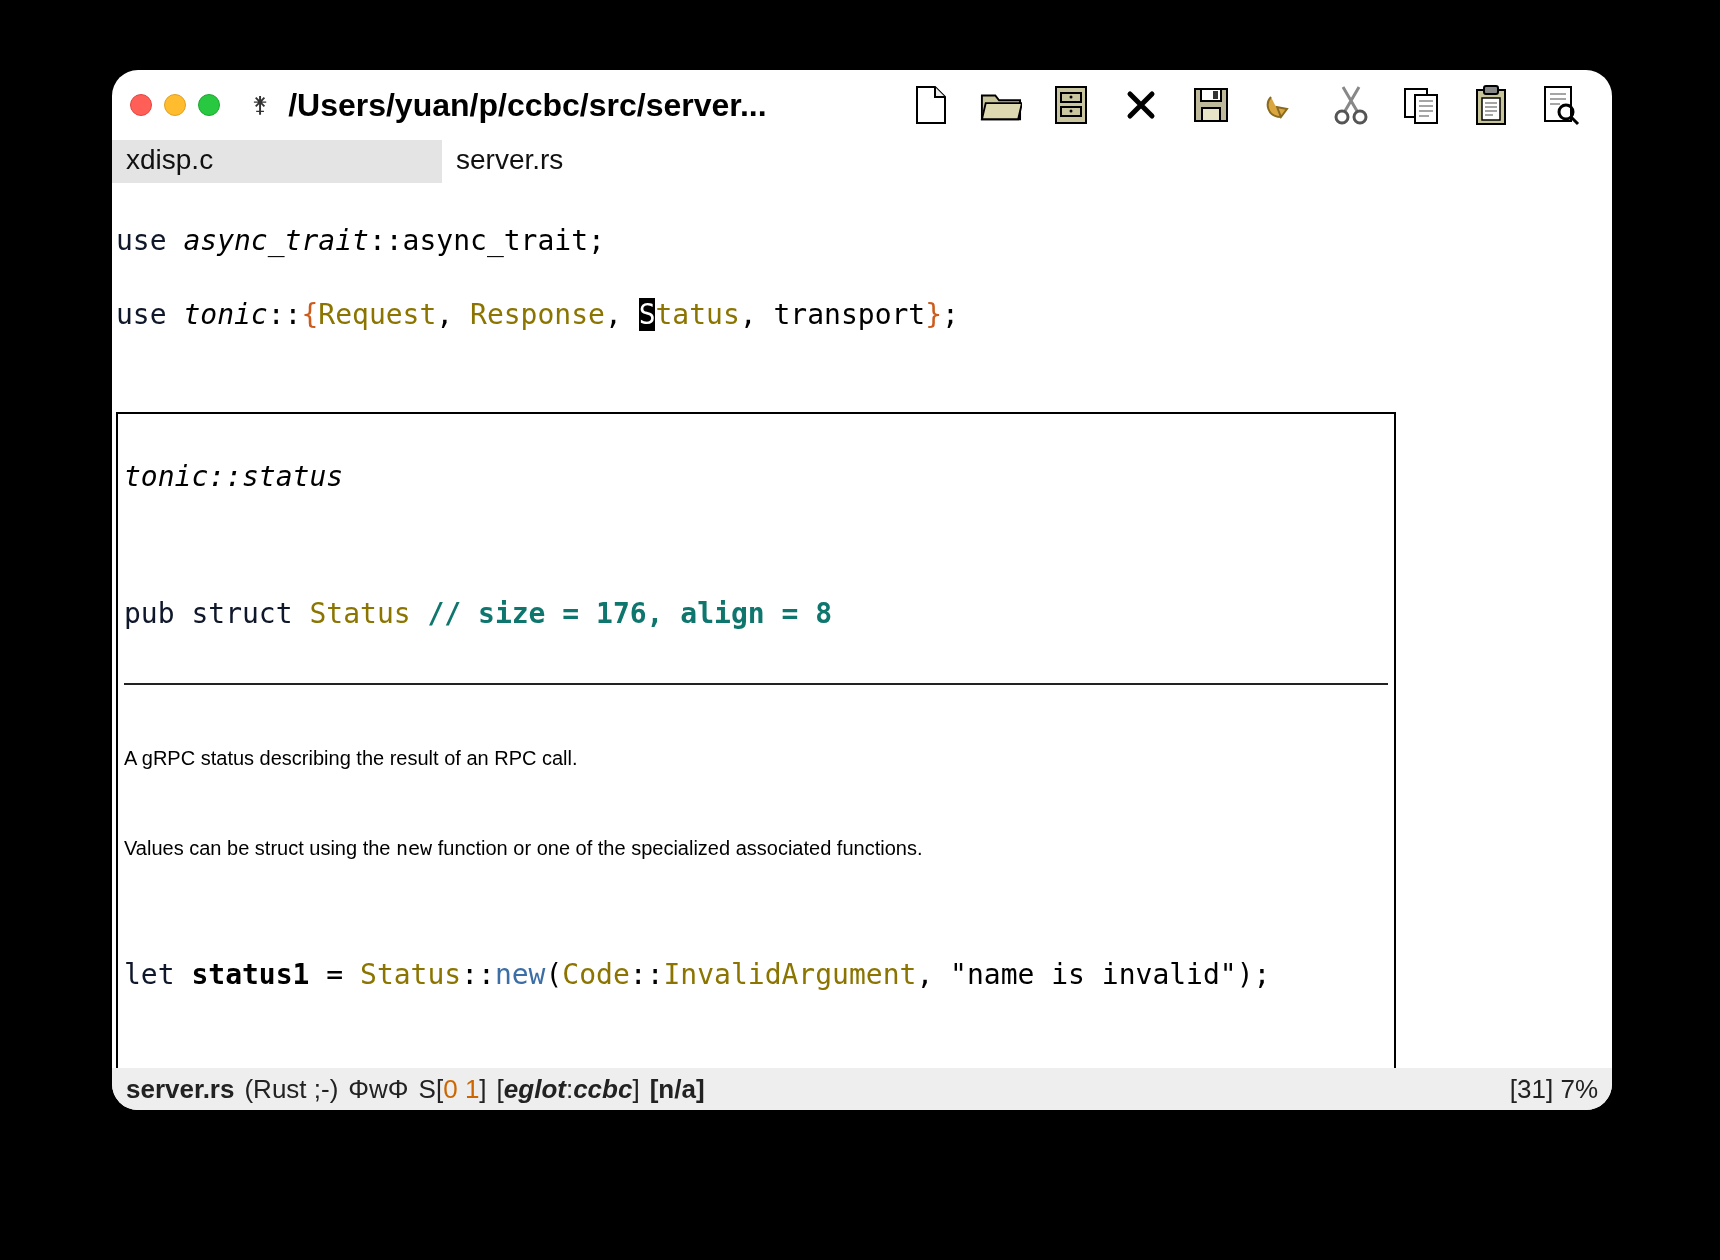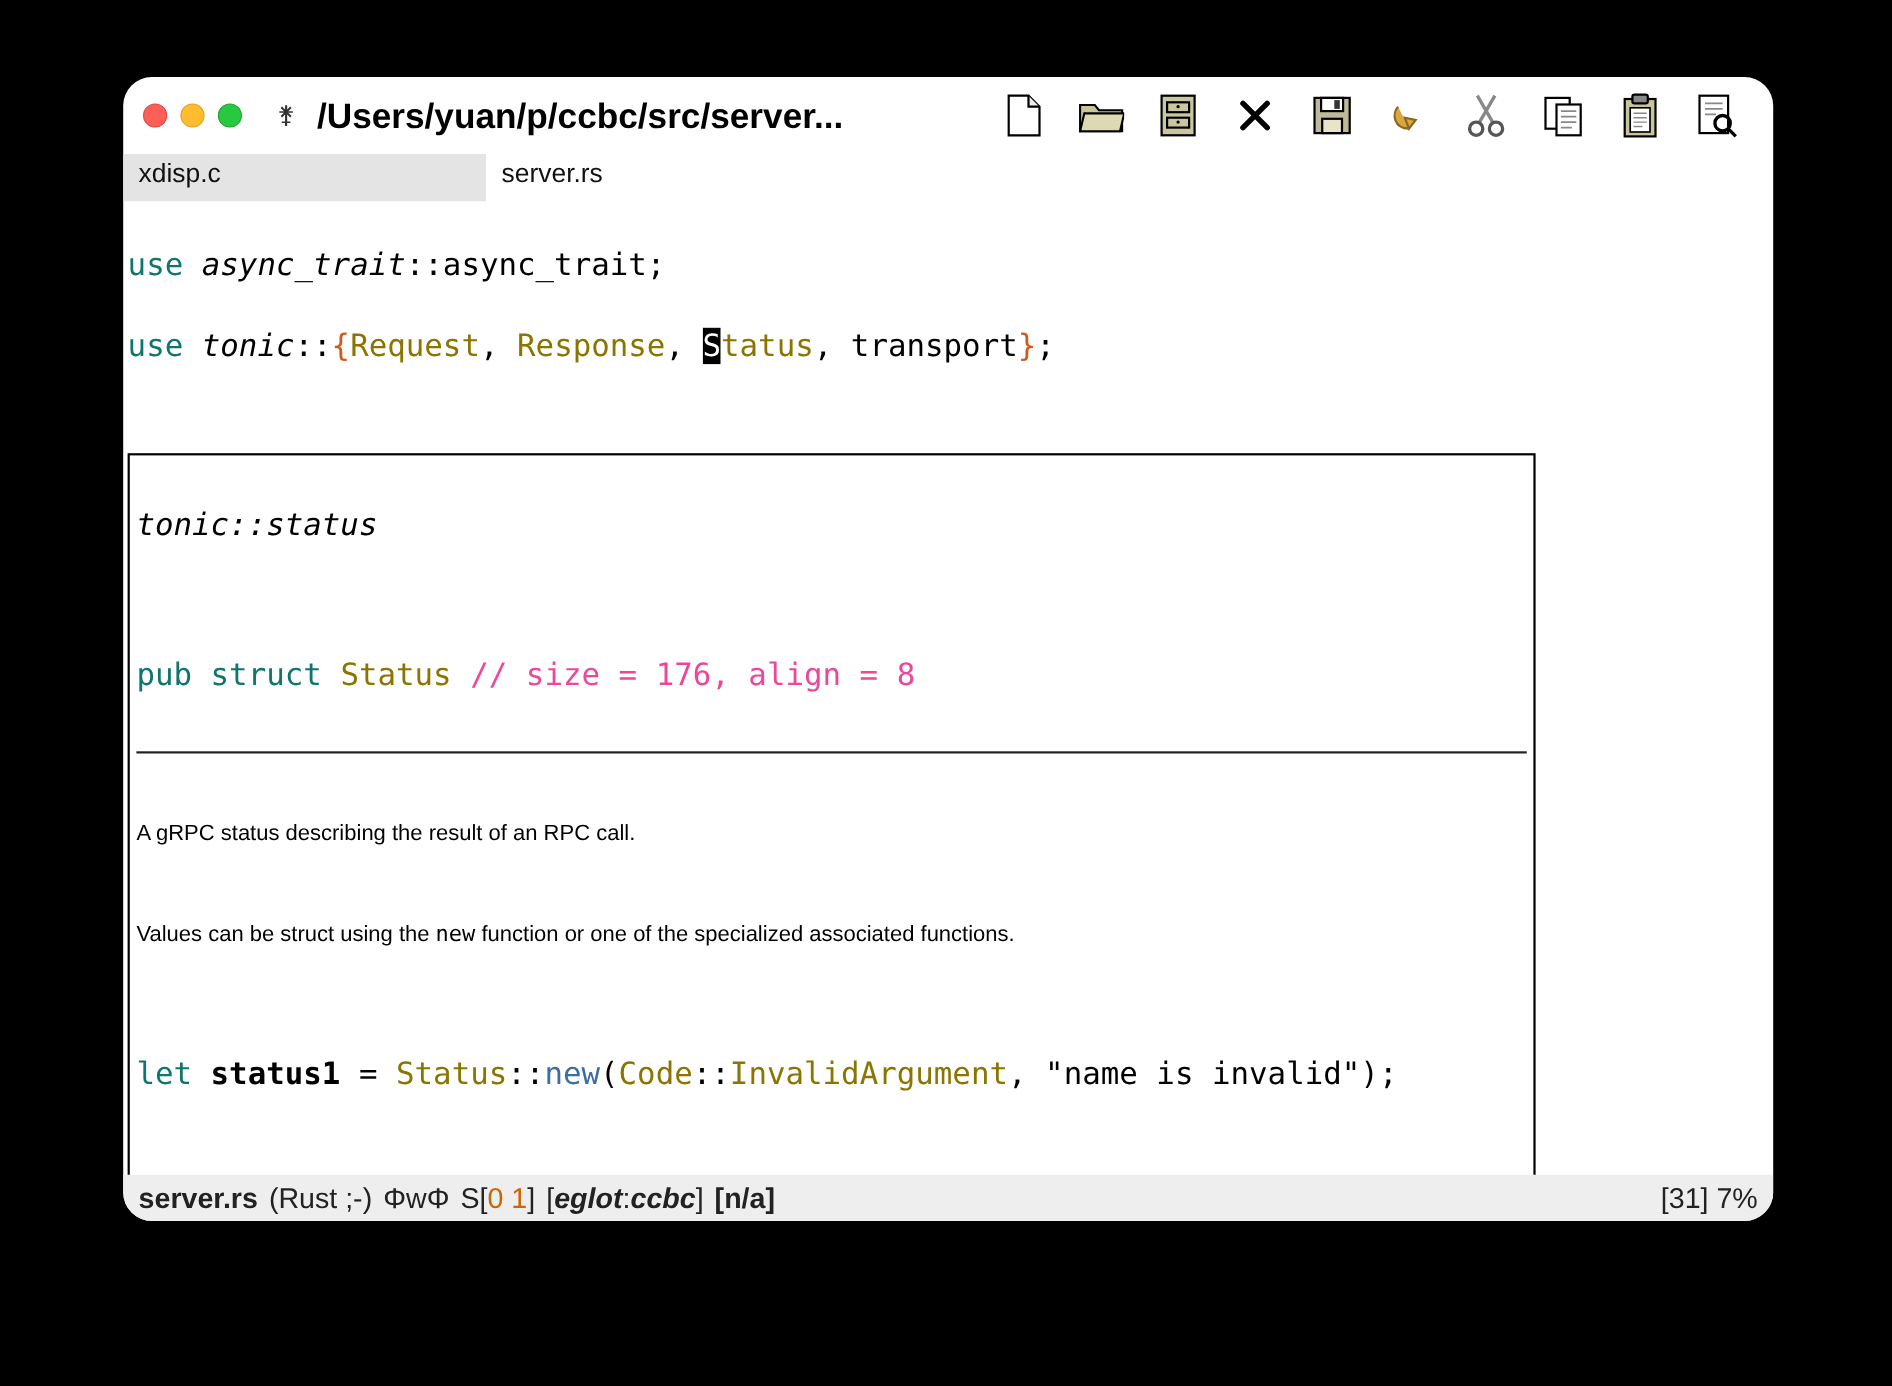--- a/index.html
+++ b/index.html
@@ -56,47 +56,47 @@
     width: 42px;
     height: 42px;
     display: flex;
     align-items: center;
     justify-content: center;
     cursor: pointer;
   }
   .tabs {
     height: 44px;
     display: flex;
-    font-size: 24px;
+    font-size: 28px;
     border-bottom: 1px solid transparent;
   }
   .tab {
     width: 330px;
     padding: 4px 14px;
     cursor: pointer;
     color: #111;
   }
   .tab.inactive { background: #e4e4e4; }
   .tab.active { background: #fff; font-weight: 400; }
   .editor {
     flex: 1;
     font-family: "Menlo", "Consolas", monospace;
     font-size: 28px;
     line-height: 1.32;
     padding: 2px 4px 0 4px;
     white-space: pre;
     overflow: hidden;
     position: relative;
   }
-  .kw { color: #0f766e; }
+  .kw { color: #0f172a; }
   .mod { font-style: italic; }
   .ty { color: #8b7500; }
   .punct-red { color: #cd5c1c; }
   .fn { color: #3a6ea5; }
-  .comment { color: #ec4899; }
+  .comment { color: #0f766e; font-weight: bold; }
   .cursor { background: #000; color: #fff; }
   .tooltip {
     border: 2px solid #000;
     margin: 4px 0 4px 0;
     padding: 8px 6px 10px 6px;
     width: 1280px;
     font-family: "Menlo","Consolas",monospace;
   }
   .tooltip .prose {
     font-family: "Helvetica Neue", Arial, sans-serif;

